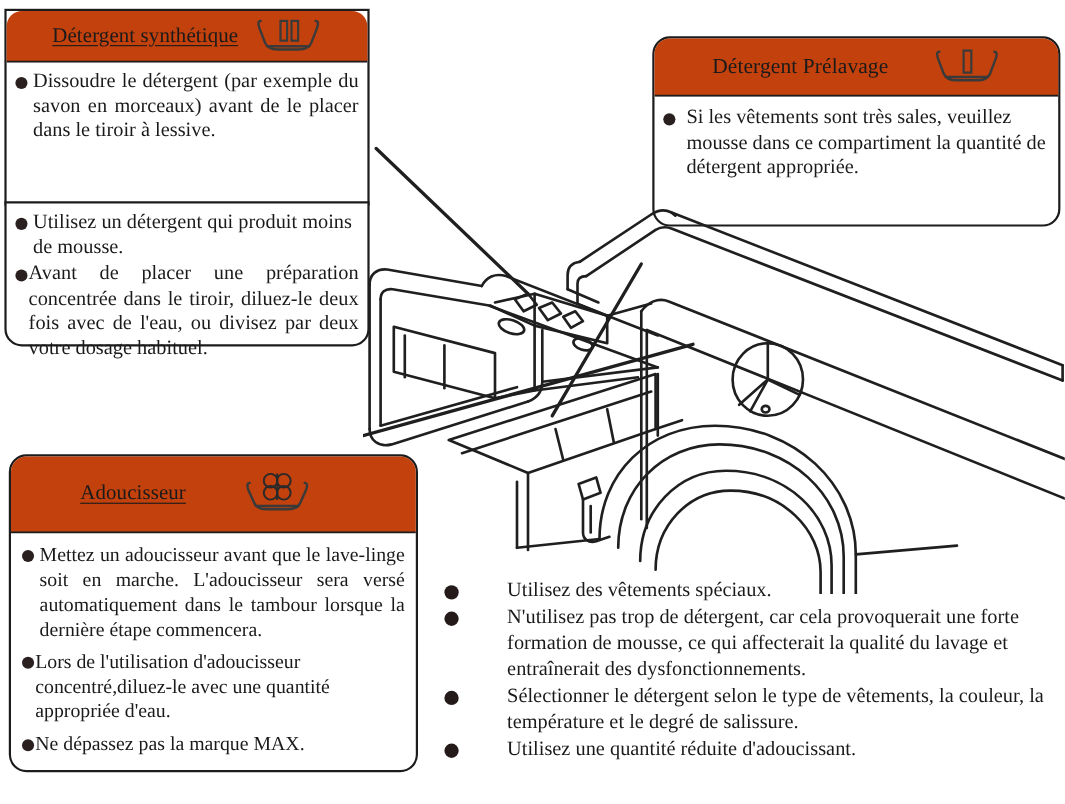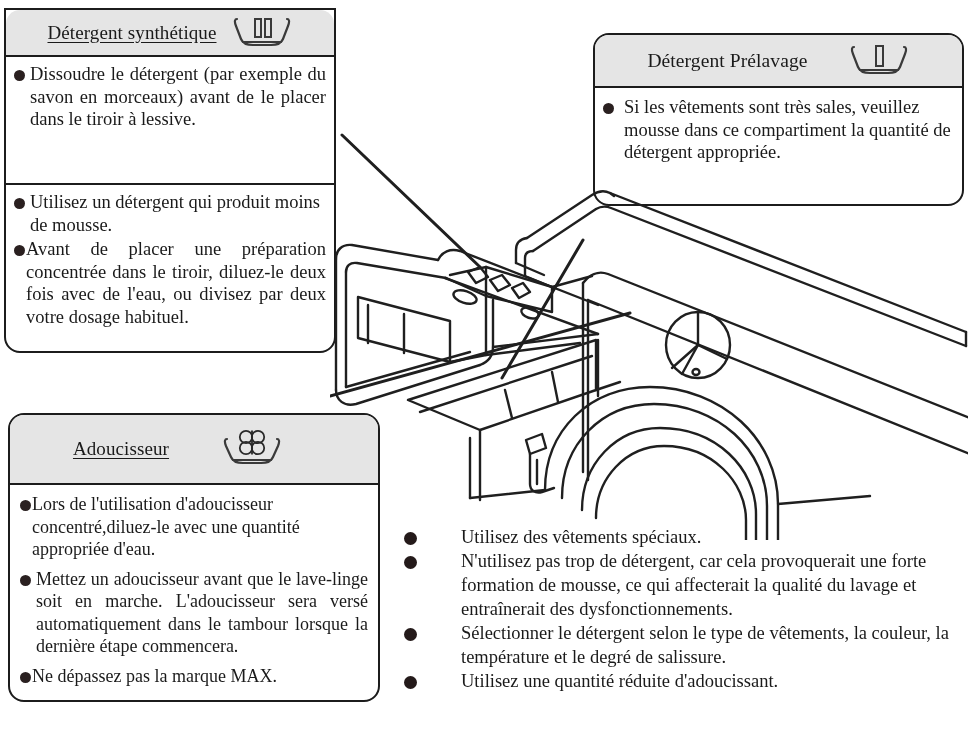--- a/index.html
+++ b/index.html
@@ -18,21 +18,21 @@
 
   
   .card {
     position: absolute;
     box-sizing: border-box;
     border: 2px solid #1c1c1c;
     background: #ffffff;
   }
   .card-head {
     box-sizing: border-box;
-    background: #e5e5e5;
+    background: #c2410c;
     border-bottom: 2px solid #1c1c1c;
     position: relative;
     display: flex;
     align-items: center;
     justify-content: center;
     gap: 14px;
   }
   .card-head.left {
     justify-content: flex-start;
     padding-left: 4px;
@@ -72,21 +72,21 @@
   }
   .btxt.nj { text-align: left; }
 
   
   #card-synthetic { left: 4px;  top: 8px;   width: 332px; }
   #card-synthetic .card-head { height: 47px; border-radius: 14px 14px 0 0; }
   #card-synthetic .card-body { height: 128px; }
 
   #card-liquid { left: 4px; top: 183px; width: 332px; border-radius: 0 0 16px 16px; }
   #card-liquid .card-head { height: 32px; }
-  #card-liquid .card-body { height: 166px; }
+  #card-liquid .card-body { height: 128px; }
 
   #card-prewash { left: 593px; top: 33px; width: 371px; height: 173px; border-radius: 16px; }
   #card-prewash .card-head { height: 53px; border-radius: 14px 14px 0 0; }
   #card-prewash .card-body { padding-top: 8px; }
 
   #card-softener { left: 8px; top: 413px; width: 372px; height: 289px; border-radius: 16px; }
   #card-softener .card-head { height: 70px; border-radius: 14px 14px 0 0; }
   #card-softener .card-body { padding: 8px 10px; }
   #card-softener .btxt { font-size: 18px; line-height: 1.25; }
   #card-softener .blk { margin-bottom: 7px; }
@@ -193,26 +193,26 @@
         <circle cx="27" cy="8" r="6.2" fill="none" stroke="#2a2a2a" stroke-width="1.8"></circle>
         <circle cx="39" cy="8" r="6.2" fill="none" stroke="#2a2a2a" stroke-width="1.8"></circle>
         <circle cx="27" cy="19" r="6.2" fill="none" stroke="#2a2a2a" stroke-width="1.8"></circle>
         <circle cx="39" cy="19" r="6.2" fill="none" stroke="#2a2a2a" stroke-width="1.8"></circle>
         <path d="M33 1.5 L33 25.5" stroke="#2a2a2a" stroke-width="1.8"></path>
       </svg>
     </span>
   </div>
   <div class="card-body">
     <div class="blk">
+      <span class="bullet"></span>
+      <span class="btxt">Mettez un adoucisseur avant que le lave-linge soit en marche. L'adoucisseur sera versé automatiquement dans le tambour lorsque la dernière étape commencera.</span>
+    </div>
+    <div class="blk">
       <span class="bullet" style="margin-right:1px;"></span>
       <span class="btxt nj">Lors de l'utilisation d'adoucisseur concentré,diluez-le avec une quantité appropriée d'eau.</span>
-    </div>
-    <div class="blk">
-      <span class="bullet"></span>
-      <span class="btxt">Mettez un adoucisseur avant que le lave-linge soit en marche. L'adoucisseur sera versé automatiquement dans le tambour lorsque la dernière étape commencera.</span>
     </div>
     <div class="blk">
       <span class="bullet" style="margin-right:1px;"></span>
       <span class="btxt nj">Ne dépassez pas la marque MAX.</span>
     </div>
   </div>
 </div>
 
 <div id="notes">
   <div class="note">

